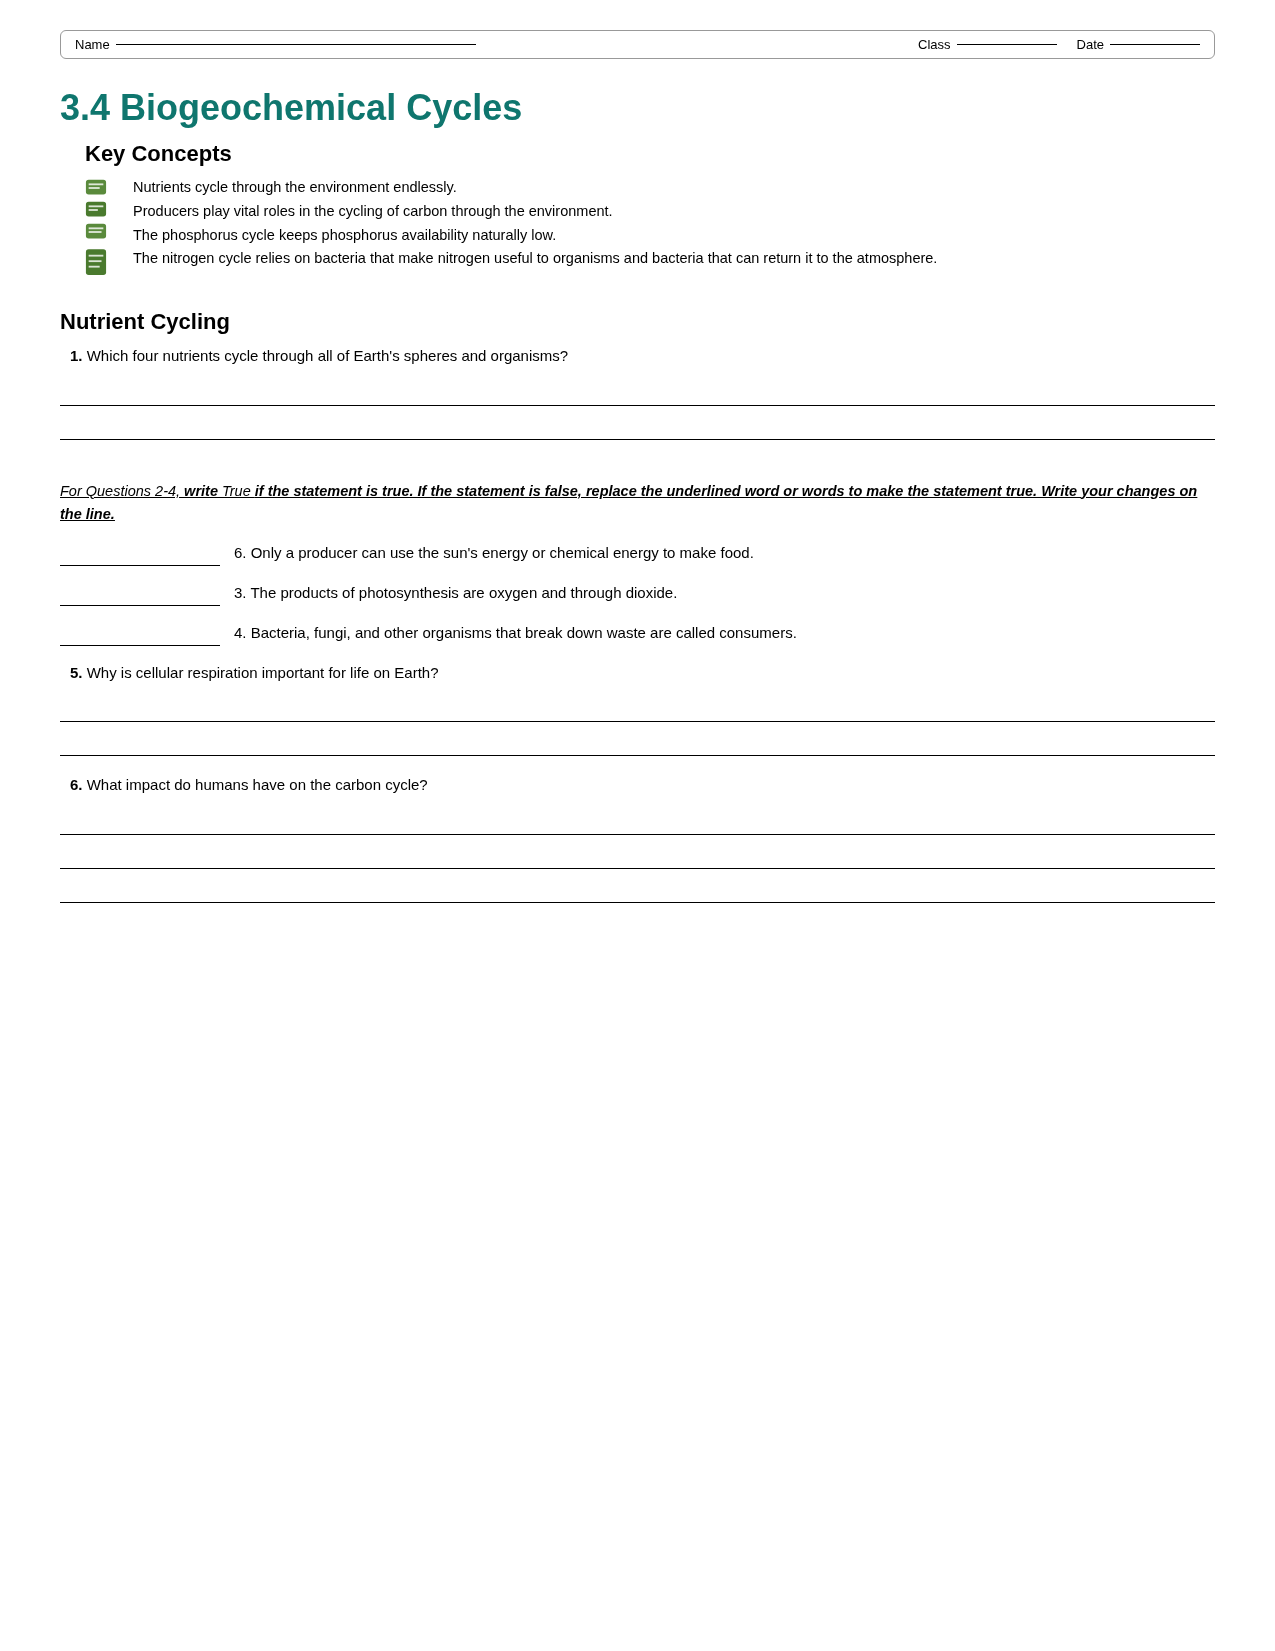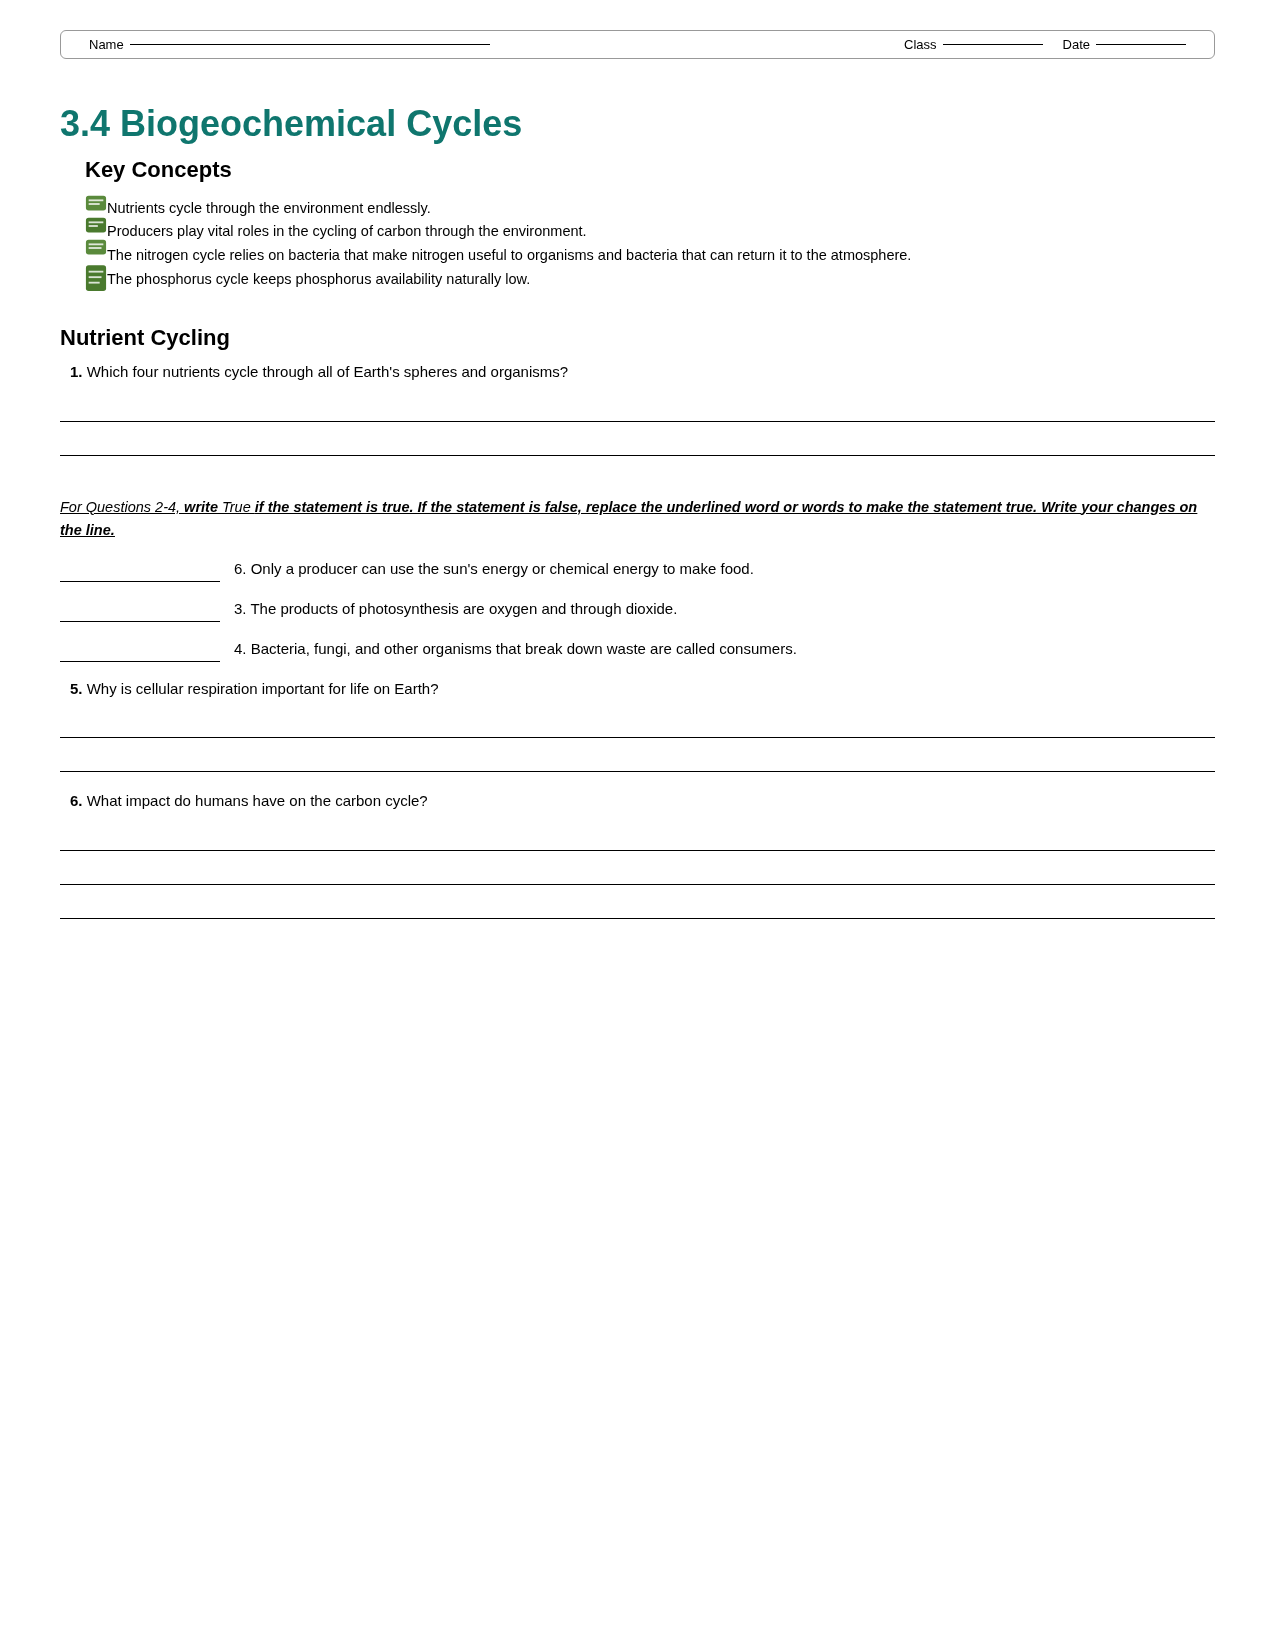--- a/index.html
+++ b/index.html
@@ -14,24 +14,24 @@
       background: #ffffff;
       font-family: Arial, Helvetica, sans-serif;
       font-size: 15px;
       color: #000000;
       padding: 30px 60px 60px 60px;
     }
 
     .header-box {
       border: 1px solid #999;
       border-radius: 6px;
-      padding: 6px 28px;
+      padding: 6px 14px;
       display: flex;
       align-items: center;
-      margin-bottom: 44px;
+      margin-bottom: 28px;
       width: 100%;
       text-align: right;
     }
 
     .header-field {
       display: flex;
       align-items: center;
       gap: 6px;
     }
 
@@ -71,22 +71,22 @@
       margin-bottom: 10px;
     }
 
     .key-concepts-section {
       margin-bottom: 28px;
       margin-left: 25px;
     }
 
     .key-concepts-list {
       display: flex;
-      gap: 0;
-      align-items: center;
+      gap: 26px;
+      align-items: flex-start;
     }
 
     .bullet-icons {
       display: flex;
       flex-direction: column;
       gap: 4px;
       margin-top: 2px;
     }
 
     .bullet-icon {
@@ -251,22 +251,22 @@
           <line x1="4" y1="9" x2="20" y2="9" stroke="#fff" stroke-width="2" opacity="0.8"></line>
           <line x1="4" y1="15" x2="18" y2="15" stroke="#fff" stroke-width="2" opacity="0.8"></line>
           <line x1="4" y1="21" x2="16" y2="21" stroke="#fff" stroke-width="2" opacity="0.8"></line>
         </svg>
       </div>
     </div>
 
     <div class="key-concepts-text">
       <p>Nutrients cycle through the environment endlessly.</p>
       <p>Producers play vital roles in the cycling of carbon through the environment.</p>
+      <p>The phosphorus cycle keeps phosphorus availability naturally low.</p>
       <p>The nitrogen cycle relies on bacteria that make nitrogen useful to organisms and bacteria that can return it to the atmosphere.</p>
-      <p>The phosphorus cycle keeps phosphorus availability naturally low.</p>
     </div>
   </div>
 </div>
 
 <div class="nutrient-cycling-section">
   <h2 class="section-title">Nutrient Cycling</h2>
 
   <div class="question">
     <p class="question-text">
       <span class="question-number">1.</span>

